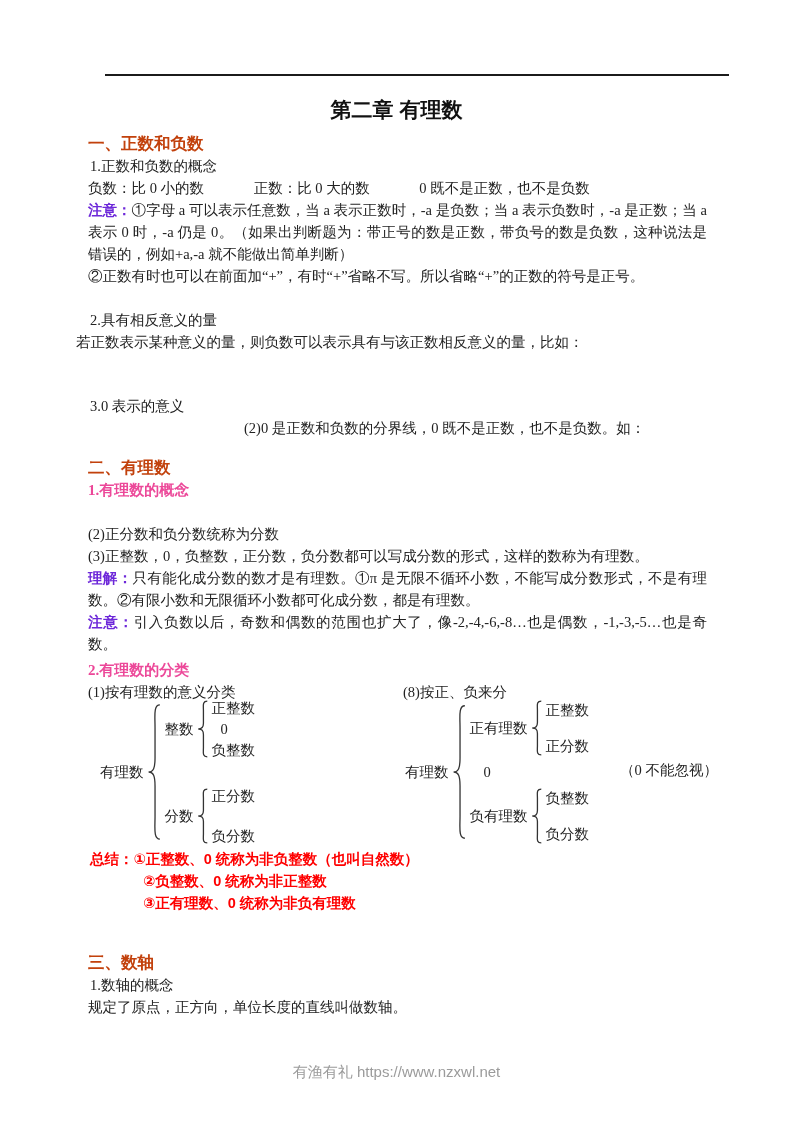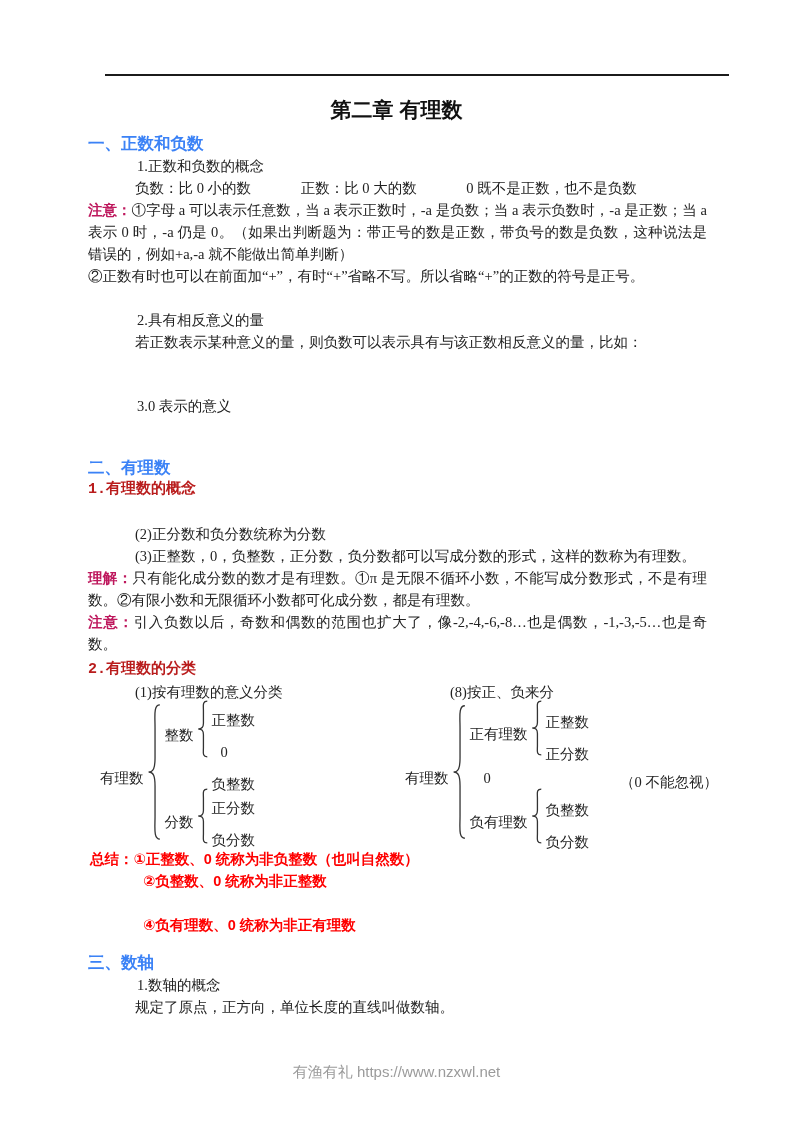--- a/index.html
+++ b/index.html
@@ -10,42 +10,42 @@
     font-size:14.5px; overflow:hidden;
   }
   .abs { position:absolute; }
   .nowrap { white-space:nowrap; }
   .rule { background:#1b1b1b; height:2px; }
   .doc-title {
     width:100%; text-align:center; font-size:21px; font-weight:bold;
     font-family:"Liberation Sans","DejaVu Sans",sans-serif; color:#111;
   }
   .sec-head {
-    font-size:16.5px; font-weight:bold; color:#3b82f6;
+    font-size:16.5px; font-weight:bold; color:#c2410c;
     font-family:"Liberation Sans","DejaVu Sans",sans-serif; line-height:20px;
   }
   .sub-head-red {
-    font-size:15px; font-weight:bold; color:#b91c1c;
-    font-family:Liberation Mono, monospace; line-height:20px;
+    font-size:15px; font-weight:bold; color:#ec4899;
+    font-family:Liberation Serif, serif; line-height:20px;
   }
-  .line { line-height:22px;margin-left:47px; }
+  .line { line-height:22px; }
   .para { width:619px; text-align:justify; line-height:22px; }
-  .blabel { font-weight:bold; color:#be185d; font-family:"Liberation Sans","DejaVu Sans",sans-serif; }
+  .blabel { font-weight:bold; color:#6d28d9; font-family:"Liberation Sans","DejaVu Sans",sans-serif; }
   .gap-def { margin-right:46px; }
   .summary {
     color:#fe0000; font-weight:bold; line-height:22px;
     font-family:"Liberation Sans","DejaVu Sans",sans-serif; font-size:14.5px;
   }
   .footer {
     width:100%; text-align:center; color:#9b9b9b; font-size:15px;
     font-family:"Liberation Sans","DejaVu Sans",sans-serif;
   }
   
   .tree { position:absolute; display:flex; align-items:center; }
-  .tnode { line-height:20px; white-space:nowrap;margin-top:12px; }
+  .tnode { line-height:20px; white-space:nowrap; }
   .tcol { display:flex; flex-direction:column; justify-content:space-between; }
   .branch { display:flex; align-items:center; }
   .brace { display:block; margin:0 3px; }
   .indent0 { padding-left:9px; }
 </style>
 </head>
 <body>
 
 <div class="page">
 
@@ -61,23 +61,24 @@
     <span class="gap-def">正数：比 0 大的数</span>
     <span>0 既不是正数，也不是负数</span>
   </div>
 
   <div class="abs para" style="top:199px;left:88px;">
     <span class="blabel">注意：</span><span>①字母 a 可以表示任意数，当 a 表示正数时，-a 是负数；当 a 表示负数时，-a 是正数；当 a 表示 0 时，-a 仍是 0。（如果出判断题为：带正号的数是正数，带负号的数是负数，这种说法是错误的，例如+a,-a 就不能做出简单判断）</span>
   </div>
   <div class="abs para" style="top:265px;left:88px;">②正数有时也可以在前面加“+”，有时“+”省略不写。所以省略“+”的正数的符号是正号。</div>
 
   <div class="abs line nowrap" style="top:309px;left:90px;">2.具有相反意义的量</div>
-  <div class="abs line nowrap" style="top:331px;left:88px;">若正数表示某种意义的量，则负数可以表示具有与该正数相反意义的量，比如：</div>
+  <div class="abs line nowrap" style="top:331px;left:76px;">若正数表示某种意义的量，则负数可以表示具有与该正数相反意义的量，比如：</div>
 
   <div class="abs line nowrap" style="top:395px;left:90px;">3.0 表示的意义</div>
+  <div class="abs line nowrap" style="top:417px;left:244px;">(2)0 是正数和负数的分界线，0 既不是正数，也不是负数。如：</div>
 
   <div class="abs sec-head" style="top:457px;left:88px;">二、有理数</div>
   <div class="abs sub-head-red" style="top:480px;left:88px;">1.有理数的概念</div>
   <div class="abs line nowrap" style="top:523px;left:88px;">(2)正分数和负分数统称为分数</div>
   <div class="abs line nowrap" style="top:545px;left:88px;">(3)正整数，0，负整数，正分数，负分数都可以写成分数的形式，这样的数称为有理数。</div>
 
   <div class="abs para" style="top:567px;left:88px;">
     <span class="blabel">理解：</span><span>只有能化成分数的数才是有理数。①π 是无限不循环小数，不能写成分数形式，不是有理数。②有限小数和无限循环小数都可化成分数，都是有理数。</span>
   </div>
   <div class="abs para" style="top:611px;left:88px;">
@@ -146,21 +147,21 @@
         </div>
       </div>
     </div>
   </div>
   <div class="abs tnode nowrap" style="top:760px;left:620px;">（0 不能忽视）</div>
 
   <div class="abs summary nowrap" style="top:848px;left:90px;text-align:center;">
     <span>总结：</span><span>①正整数、0 统称为非负整数（也叫自然数）</span>
   </div>
   <div class="abs summary nowrap" style="top:870px;left:143px;">②负整数、0 统称为非正整数</div>
-  <div class="abs summary nowrap" style="top:914px;left:143px;">④负有理数、0 统称为非正有理数</div>
+  <div class="abs summary nowrap" style="top:892px;left:143px;">③正有理数、0 统称为非负有理数</div>
 
   <div class="abs sec-head" style="top:952px;left:88px;">三、数轴</div>
   <div class="abs line nowrap" style="top:974px;left:90px;">1.数轴的概念</div>
   <div class="abs footer" style="top:1063px;left:0;">有渔有礼 https://www.nzxwl.net</div>
 
   <div class="abs line nowrap" style="top:996px;left:88px;">规定了原点，正方向，单位长度的直线叫做数轴。</div>
 
 </div>
 
 </body></html>

